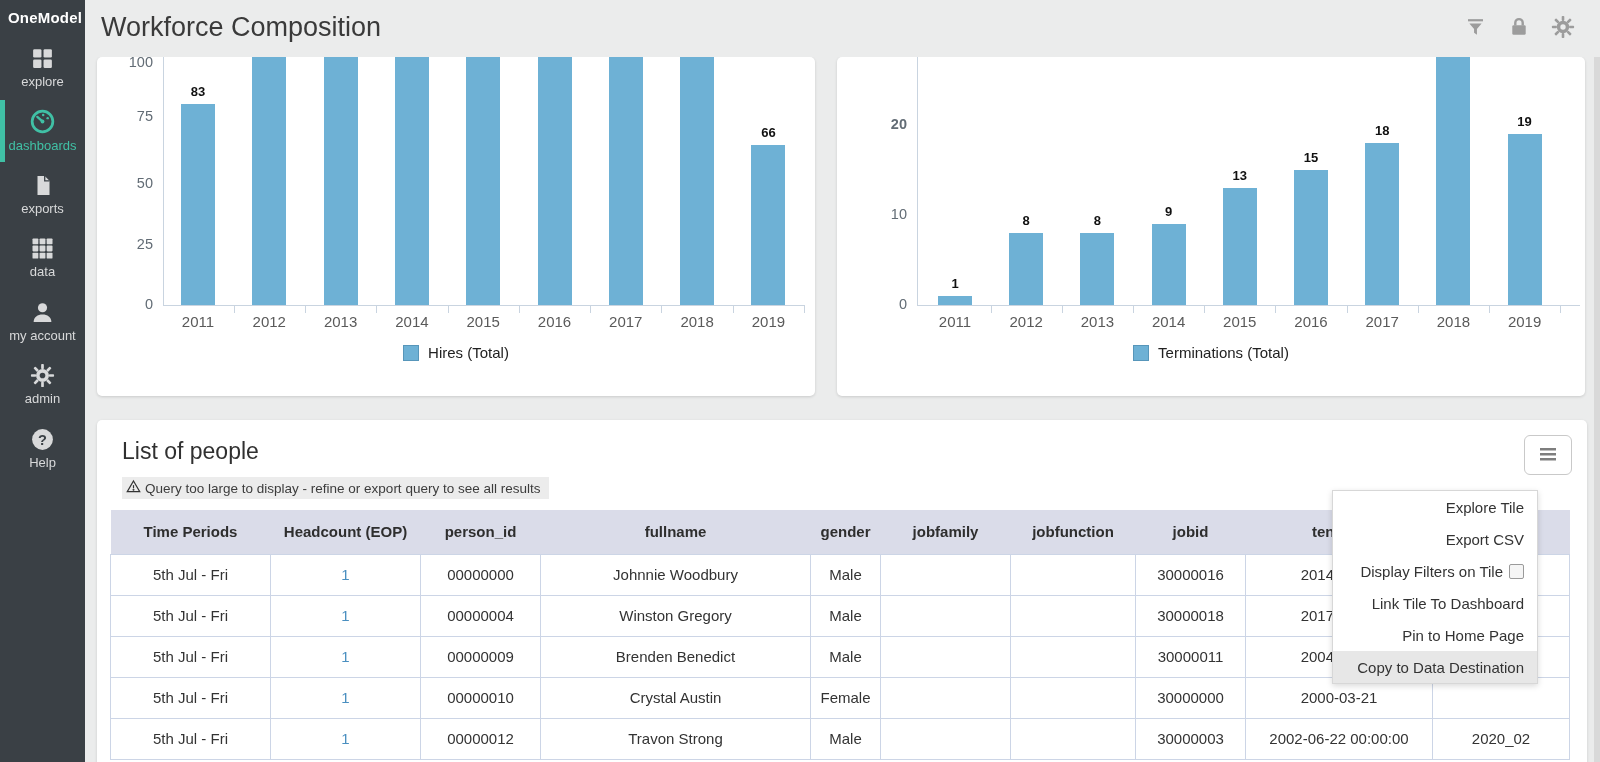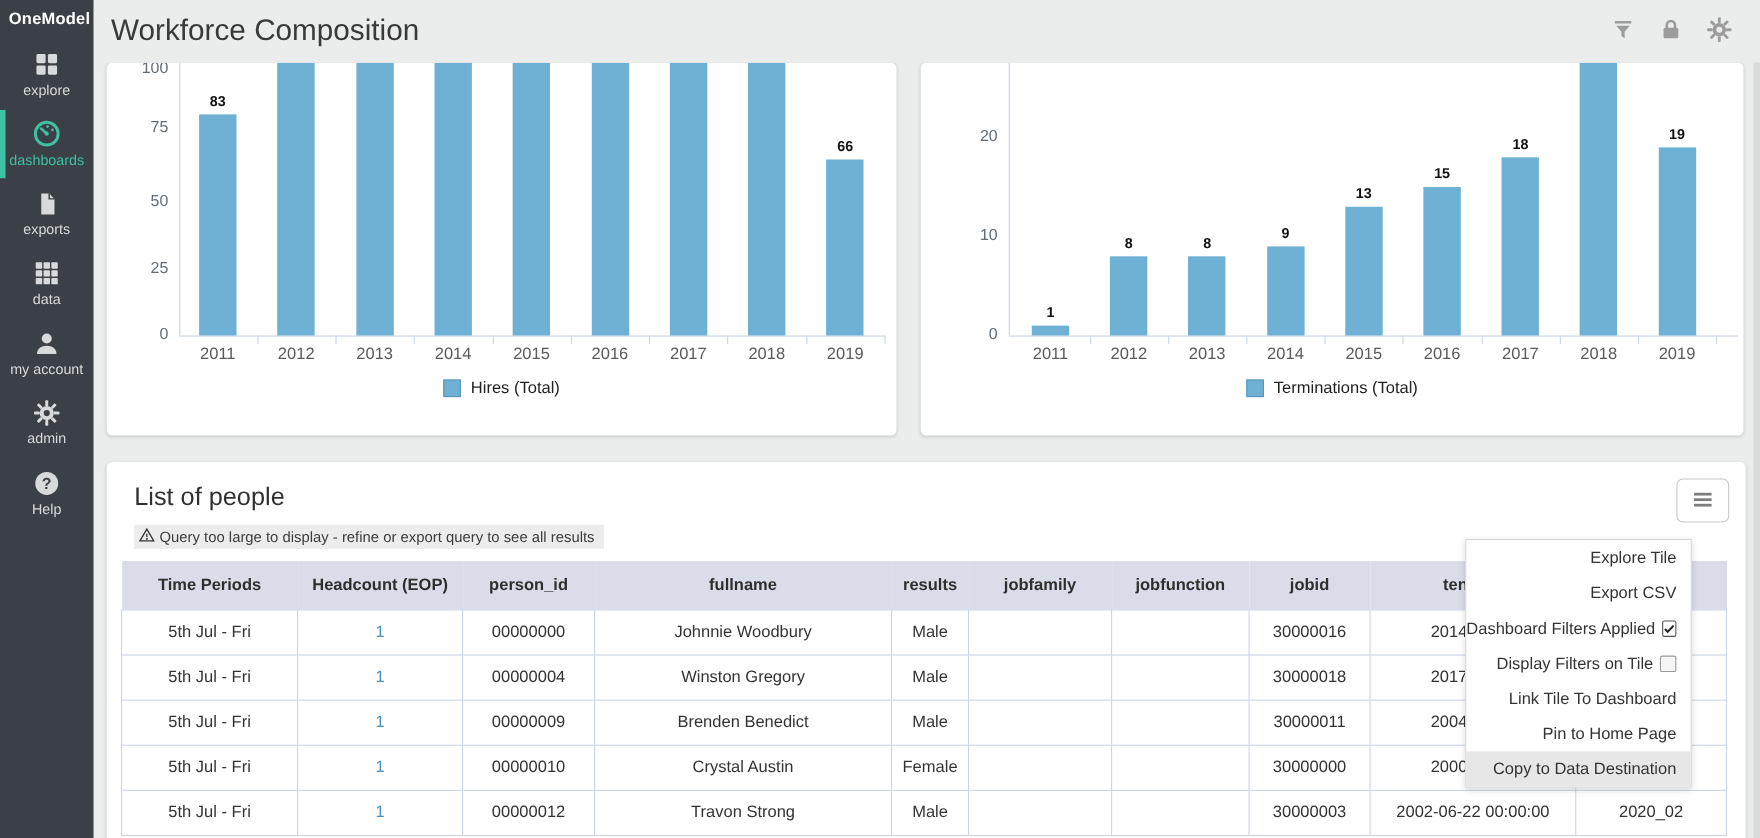--- a/index.html
+++ b/index.html
@@ -231,21 +231,21 @@
     <div class="xlab" style="left: 635.75px; top: 256px; width: 71.3px;">2019</div>
     <div class="xtick" style="left: 707.05px; top: 248px;"></div>
     <div class="legend">
       <span class="sq" style="background: rgb(110, 177, 213);"></span>
       <span class="lg-lbl">Hires (Total)</span>
     </div>
   </section>
 <section class="card" id="chart-card-2">
     <div class="ytick" style="top: 239px; left: 22px;">0</div>
     <div class="ytick" style="top: 149px; left: 22px;">10</div>
-    <div class="ytick" style="top: 59px; left: 22px;">20</div>
+    <div class="ytick" style="top: 59px; left: 22px; font-weight: bold;">20</div>
     <div class="axis" style="left: 80px; top: 0px; width: 1px; height: 248px;"></div>
     <div class="axis" style="left: 80px; top: 248px; width: 663px; height: 1px;"></div>
     <div class="bar" style="left: 101px; top: 239px; width: 34px; height: 9px; background: rgb(110, 177, 213);"></div>
     <div class="bar-label" style="left: 93px; top: 219px;">1</div>
     <div class="xlab" style="left: 82.4px; top: 256px; width: 71.2px;">2011</div>
     <div class="xtick" style="left: 153.6px; top: 248px;"></div>
     <div class="bar" style="left: 172.2px; top: 176px; width: 34px; height: 72px; background: rgb(110, 177, 213);"></div>
     <div class="bar-label" style="left: 164.2px; top: 156px;">8</div>
     <div class="xlab" style="left: 153.6px; top: 256px; width: 71.2px;">2012</div>
     <div class="xtick" style="left: 224.8px; top: 248px;"></div>
@@ -315,21 +315,21 @@
         <col style="width: 110px;">
         <col style="width: 187px;">
         <col style="width: 137px;">
       </colgroup>
       <thead>
         <tr>
           <th>Time Periods</th>
           <th>Headcount (EOP)</th>
           <th>person_id</th>
           <th>fullname</th>
-          <th>results</th>
+          <th>gender</th>
           <th>jobfamily</th>
           <th>jobfunction</th>
           <th>jobid</th>
           <th>tenure_</th>
           <th></th>
         </tr>
       </thead>
       <tbody>
         <tr>
           <td>5th Jul - Fri</td>
@@ -396,28 +396,20 @@
 </section>
 
 <div id="tile-menu" role="menu">
     <div class="menu-item" role="menuitem">
       <span>Explore Tile</span>
     </div>
     <div class="menu-item" role="menuitem">
       <span>Export CSV</span>
     </div>
     <div class="menu-item" role="menuitem">
-      <span>Dashboard Filters Applied</span>
-      <span class="cbx checked">
-        <svg width="11" height="11" viewBox="0 0 14 14" fill="none" stroke="#222" stroke-width="2.4">
-          <path d="M2 7.5l3.2 3.2L12 3.5"></path>
-        </svg>
-      </span>
-    </div>
-    <div class="menu-item" role="menuitem">
       <span>Display Filters on Tile</span>
       <span class="cbx"></span>
     </div>
     <div class="menu-item" role="menuitem">
       <span>Link Tile To Dashboard</span>
     </div>
     <div class="menu-item" role="menuitem">
       <span>Pin to Home Page</span>
     </div>
     <div class="menu-item hl" role="menuitem">

